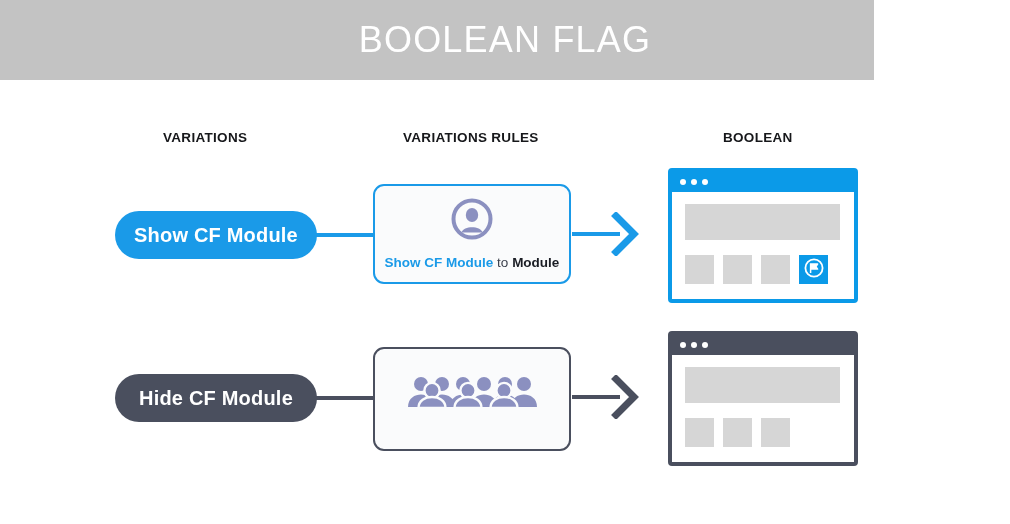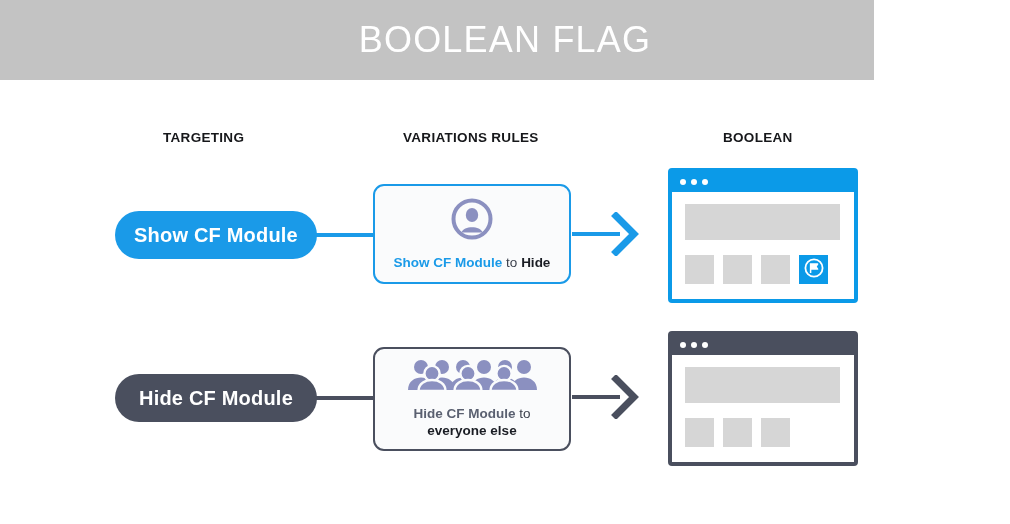--- a/index.html
+++ b/index.html
@@ -172,37 +172,37 @@
     justify-content: center;
   }
 </style>
 </head>
 <body>
 
 <div class="header">
   <div class="header-title">BOOLEAN FLAG</div>
 </div>
 
-<div class="col-head variations">TARGETING</div>
+<div class="col-head variations">VARIATIONS</div>
 <div class="col-head targeting">VARIATIONS RULES</div>
 <div class="col-head results">BOOLEAN</div>
 
 <div class="pill show">Show CF Module</div>
 <div class="conn blue r1"></div>
 
 <div class="card rule1">
   <span class="card-icon">
     <svg width="42" height="42" viewBox="0 0 42 42" aria-hidden="true">
       <circle cx="21" cy="21" r="18.5" fill="none" stroke="#8b90c0" stroke-width="4"></circle>
       <ellipse cx="21" cy="17" rx="6.2" ry="7" fill="#8b90c0"></ellipse>
       <path d="M10.5 34.5 C12.5 27.5 29.5 27.5 31.5 34.5 Z" fill="#8b90c0"></path>
     </svg>
   </span>
   <div class="card-text">
-    <span class="t-blue">Show CF Module</span><span class="t-to"> to </span><span class="t-dark">Hide</span>
+    <span class="t-blue">Show CF Module</span><span class="t-to"> to </span><span class="t-dark">Module</span>
   </div>
 </div>
 
 <div class="arrow a1">
   <svg width="70" height="44" viewBox="0 0 70 44" aria-hidden="true">
     <line x1="0" y1="22" x2="48" y2="22" stroke="#1a9ae8" stroke-width="4"></line>
     <polyline points="44,4 62,22 44,40" fill="none" stroke="#1a9ae8" stroke-width="7" stroke-linecap="square" stroke-linejoin="miter"></polyline>
   </svg>
 </div>
 
@@ -253,24 +253,20 @@
       <g fill="#8b90c0" stroke="#fafbfc" stroke-width="2.4">
         <circle cx="28" cy="14.5" r="7.6"></circle>
         <path d="M14.5 32 C14.5 24.5 21 21 28 21 C35 21 41.5 24.5 41.5 32 Z"></path>
         <circle cx="64" cy="14.5" r="7.6"></circle>
         <path d="M50.5 32 C50.5 24.5 57 21 64 21 C71 21 77.5 24.5 77.5 32 Z"></path>
         <circle cx="100" cy="14.5" r="7.6"></circle>
         <path d="M86.5 32 C86.5 24.5 93 21 100 21 C107 21 113.5 24.5 113.5 32 Z"></path>
       </g>
     </svg>
   </span>
-  <div class="card-text">
-    <span class="t-slate">Hide CF Module</span><span class="t-to"> to</span><br>
-    <span class="t-dark">everyone else</span>
-  </div>
 </div>
 
 <div class="arrow a2">
   <svg width="70" height="44" viewBox="0 0 70 44" aria-hidden="true">
     <line x1="0" y1="22" x2="48" y2="22" stroke="#4a4f5e" stroke-width="4"></line>
     <polyline points="44,4 62,22 44,40" fill="none" stroke="#4a4f5e" stroke-width="7" stroke-linecap="square" stroke-linejoin="miter"></polyline>
   </svg>
 </div>
 
 <div class="window w2">

